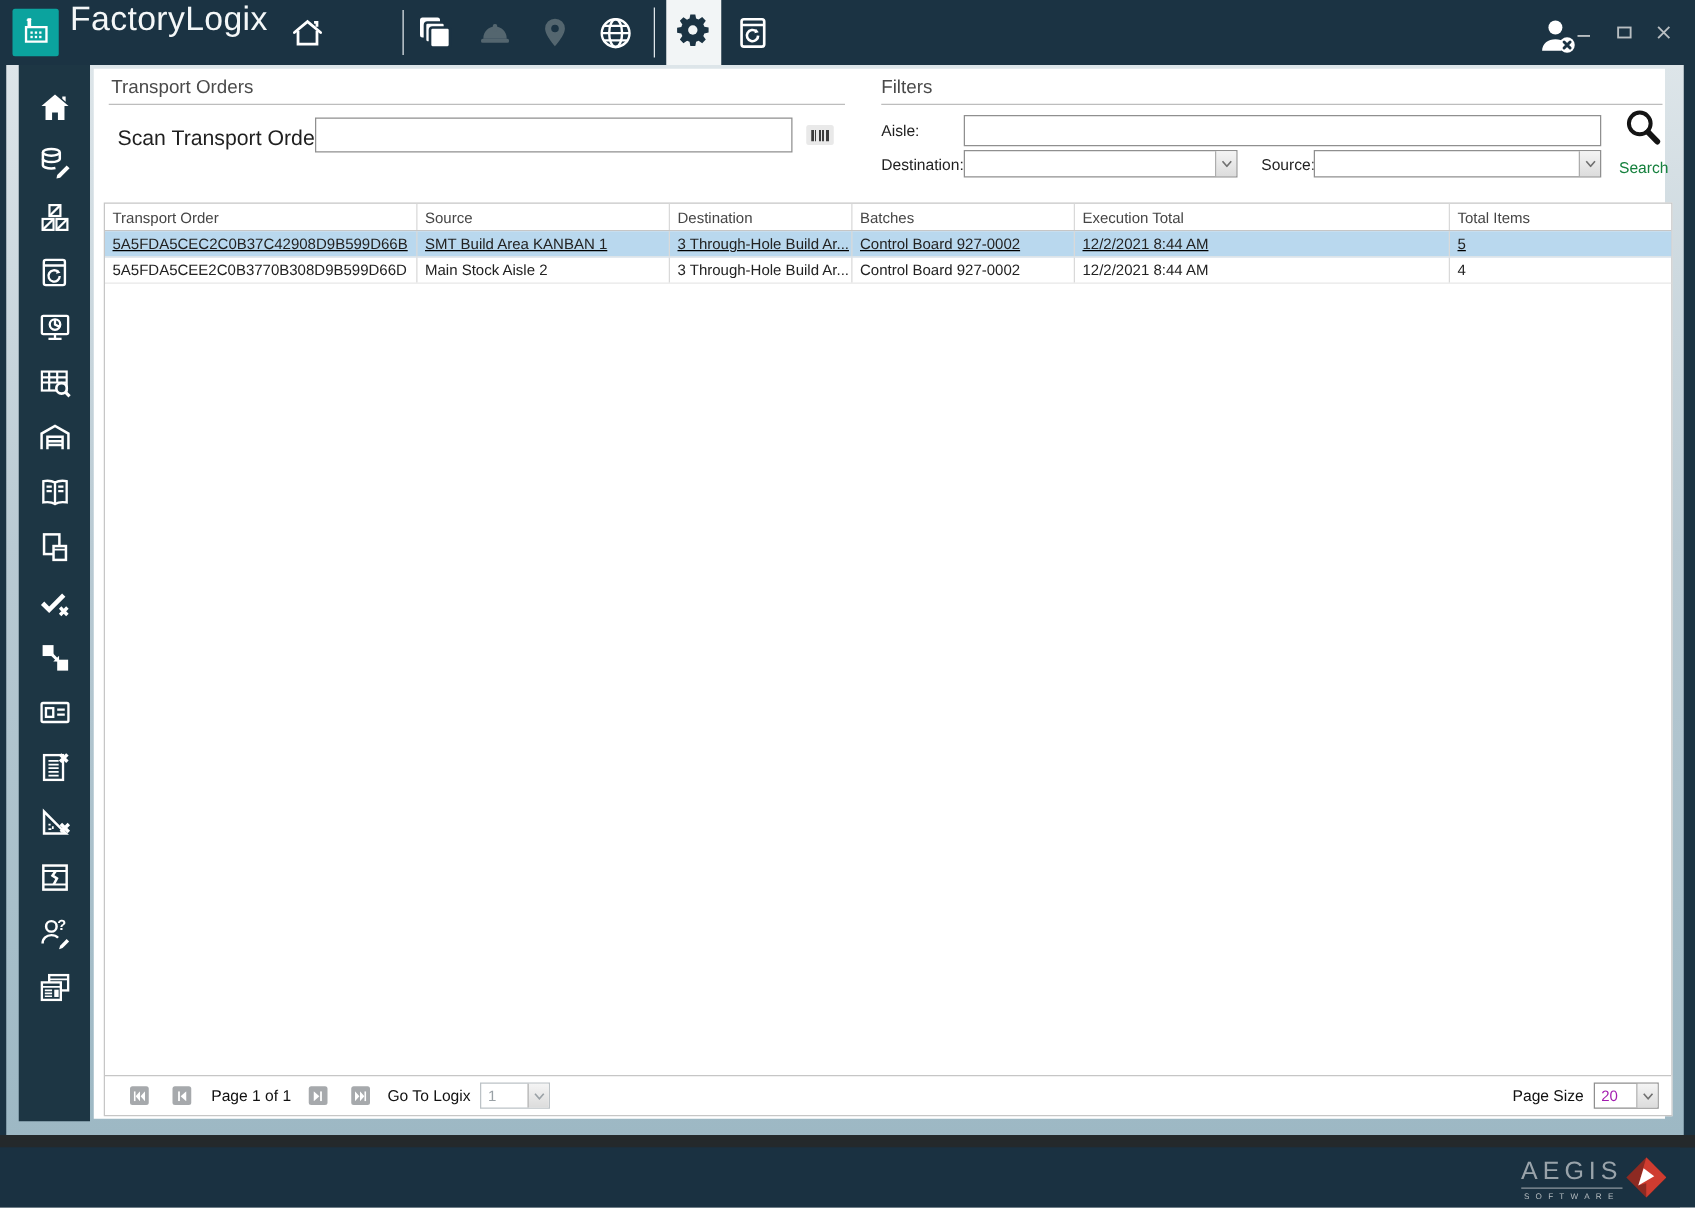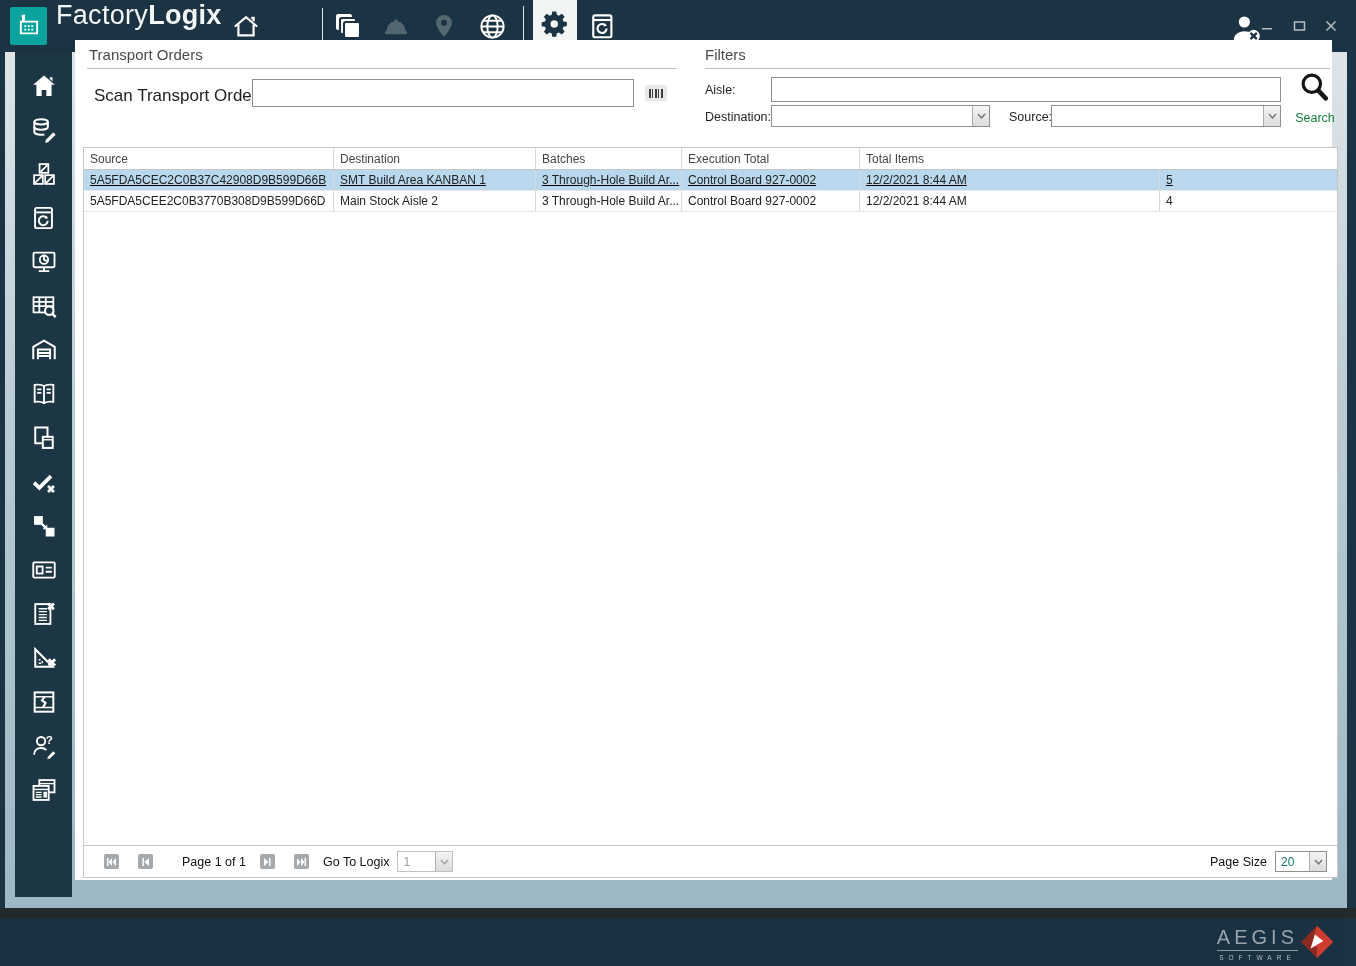--- a/index.html
+++ b/index.html
@@ -7,53 +7,53 @@
   body { font-family:"Liberation Sans", sans-serif; background:#1b3343; position:relative; }
   .abs { position:absolute; }
 
   
   .topbar { left:0; top:0; width:1356px; height:52px; background:#1b3343; }
   .logo-tile { left:10px; top:7px; width:37px; height:38px; background:#0ba39e; border-radius:2px;
                display:flex; align-items:center; justify-content:center; }
   .brand { left:56px; top:0; height:52px; display:flex; align-items:flex-start; color:#f4f7f8;
            font-size:27px; letter-spacing:.3px; }
   .brand .light { font-weight:300; }
-  .brand .bold  { font-weight:700; }
+  .brand .bold  { font-weight:400; }
   .brand sup { font-size:9px; color:#aebcc4; margin-left:2px; top:-8px; position:relative; }
   .tb-icon { top:10px; width:32px; height:32px; display:flex; align-items:center; justify-content:center; }
   .tb-divider { top:8px; width:1px; height:36px; background:#dfe6ea; }
   .gear-tile { left:533px; top:0; width:44px; height:52px; background:#f2f5f6;
                display:flex; align-items:center; justify-content:center; }
   .winbtns { right:14px; top:0; height:52px; display:flex; align-items:center; gap:10px; }
   .winbtn { width:22px; height:22px; display:flex; align-items:center; justify-content:center; }
 
   
   .light-frame { left:5px; top:52px; width:1342px; height:856px;
                  background:linear-gradient(180deg,#dde5e9 0%, #b9cad3 45%, #9db8c4 100%); }
   .sidebar { left:15px; top:52px; width:57px; height:845px; background:#1d3644;
              display:flex; flex-direction:column; align-items:center; padding-top:20px; gap:16px; }
   .sb-icon { width:28px; height:28px; flex:0 0 28px; display:flex; align-items:center; justify-content:center; cursor:pointer; }
 
-  .panel { left:75px; top:40px; width:1257px; height:840px; background:#ffffff; }
+  .panel { left:75px; top:55px; width:1257px; height:840px; background:#ffffff; }
 
   .section-title { font-size:15px; color:#4a4a4a; }
   .rule { height:1px; background:#bdbdbd; }
 
   .scan-label { font-size:17px; color:#1f1f1f; }
   .txt-input { border:1px solid #8f8f8f; background:#fff; font-size:13px; padding:0 5px;
                font-family:"Liberation Sans",sans-serif; outline:none; width:100%; height:100%; }
   .flt-label { font-size:12.5px; color:#1f1f1f; }
 
   .barcode-chip { width:22px; height:16px; background:#e9e9e9; border-radius:2px;
                   display:flex; align-items:center; justify-content:center; }
   .barcode { width:15px; height:9px;
              background:repeating-linear-gradient(90deg,#3c3c3c 0 2px,#e9e9e9 2px 3px,#3c3c3c 3px 4px,#e9e9e9 4px 6px); }
 
   .dropdown { border:1px solid #8f8f8f; background:#fff; display:flex; align-items:stretch; }
-  .dropdown .val { flex:1; font-size:12px; color:#0f766e; padding:3px 5px; white-space:nowrap; overflow:hidden; }
+  .dropdown .val { flex:1; font-size:12px; color:#a21caf; padding:3px 5px; white-space:nowrap; overflow:hidden; }
   .dropdown .chev { width:17px; border-left:1px solid #adadad;
                     background:linear-gradient(#f4f4f4,#dcdcdc);
                     display:flex; align-items:center; justify-content:center; }
   .dropdown.disabled { border-color:#bcc2c6; }
   .dropdown.disabled .val { color:#9aa1a6; }
 
   .search-btn { display:flex; flex-direction:column; align-items:center; gap:1px; cursor:pointer; }
   .search-btn .lbl { font-size:12.5px; color:#15803d; }
 
   
@@ -382,20 +382,21 @@
       <svg width="36" height="36" viewBox="0 0 34 34">
         <circle cx="14" cy="13" r="8.2" fill="none" stroke="#141414" stroke-width="3"></circle>
         <path d="M20.2 19.5l7 7.2" stroke="#141414" stroke-width="4.4" stroke-linecap="round"></path>
       </svg>
     </span>
     <span class="lbl">Search</span>
   </div>
 
   <div class="abs grid-area">
     <div class="thead">
+      <div class="cell">Transport Order</div>
       <div class="cell">Source</div>
       <div class="cell">Destination</div>
       <div class="cell">Batches</div>
       <div class="cell">Execution Total</div>
       <div class="cell">Total Items</div>
     </div>
 
     <div class="trow selected">
       <div class="cell">5A5FDA5CEC2C0B37C42908D9B599D66B</div>
       <div class="cell">SMT Build Area KANBAN 1</div>
@@ -420,21 +421,21 @@
             <path d="M5 0L1.5 4 5 8zM9 0L5.5 4 9 8z" fill="#fff"></path>
             <rect x="0" y="0" width="1.4" height="8" fill="#fff"></rect>
           </svg>
       </div>
       <div class="pg-btn" style="margin-left:19px;">
         <svg width="8" height="8" viewBox="0 0 8 8">
             <path d="M7 0L2.5 4 7 8z" fill="#fff"></path>
             <rect x="0.5" y="0" width="1.4" height="8" fill="#fff"></rect>
           </svg>
       </div>
-      <span class="pg-text" style="margin-left:29px;">Page 1 of 1</span>
+      <span class="pg-text" style="margin-left:16px;">Page 1 of 1</span>
       <div class="pg-btn" style="margin-left:14px;">
         <svg width="8" height="8" viewBox="0 0 8 8">
             <path d="M1 0l4.5 4L1 8z" fill="#fff"></path>
             <rect x="6.1" y="0" width="1.4" height="8" fill="#fff"></rect>
           </svg>
       </div>
       <div class="pg-btn" style="margin-left:19px;">
         <svg width="9" height="8" viewBox="0 0 9 8">
             <path d="M0 0l3.5 4L0 8zM4 0l3.5 4L4 8z" fill="#fff"></path>
             <rect x="7.6" y="0" width="1.4" height="8" fill="#fff"></rect>

